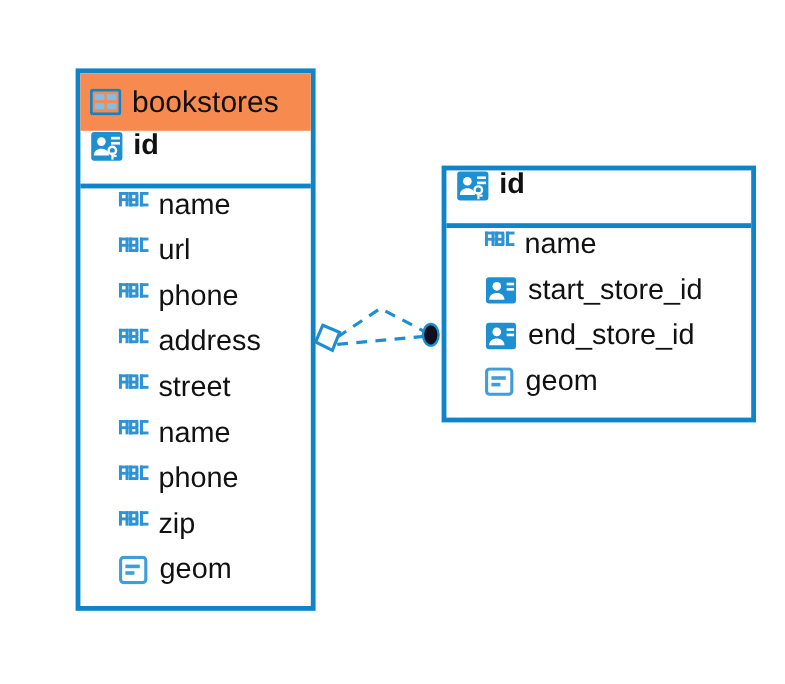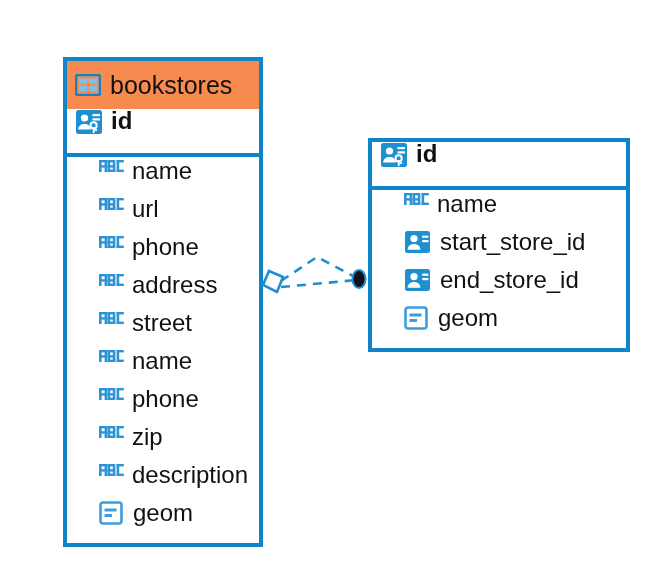--- a/index.html
+++ b/index.html
@@ -288,40 +288,20 @@
             <rect x="13.8" y="3" width="2.6" height="4" fill="#2e93d4"></rect>
             <rect x="13.8" y="8" width="2.6" height="4" fill="#2e93d4"></rect>
             <rect x="17.6" y="1" width="2.6" height="12" fill="#2e93d4"></rect>
             <rect x="17.6" y="1" width="7.2" height="2.4" fill="#2e93d4"></rect>
             <rect x="17.6" y="10.6" width="7.2" height="2.4" fill="#2e93d4"></rect>
           </svg>
         </span>
         <span class="field-label">zip</span>
       </div>
 
-      <div class="field-row">
-        <span class="icon">
-          <svg width="25" height="15" viewBox="0 0 25 15">
-            <rect x="0" y="1" width="2.6" height="12" fill="#2e93d4"></rect>
-            <rect x="5.6" y="1" width="2.6" height="12" fill="#2e93d4"></rect>
-            <rect x="0" y="1" width="8.2" height="2.4" fill="#2e93d4"></rect>
-            <rect x="0" y="6.2" width="8.2" height="2.4" fill="#2e93d4"></rect>
-            <rect x="8.6" y="1" width="2.6" height="12" fill="#2e93d4"></rect>
-            <rect x="8.6" y="1" width="7.6" height="2.4" fill="#2e93d4"></rect>
-            <rect x="8.6" y="6.2" width="7.6" height="2.4" fill="#2e93d4"></rect>
-            <rect x="8.6" y="10.6" width="7.6" height="2.4" fill="#2e93d4"></rect>
-            <rect x="13.8" y="3" width="2.6" height="4" fill="#2e93d4"></rect>
-            <rect x="13.8" y="8" width="2.6" height="4" fill="#2e93d4"></rect>
-            <rect x="17.6" y="1" width="2.6" height="12" fill="#2e93d4"></rect>
-            <rect x="17.6" y="1" width="7.2" height="2.4" fill="#2e93d4"></rect>
-            <rect x="17.6" y="10.6" width="7.2" height="2.4" fill="#2e93d4"></rect>
-          </svg>
-        </span>
-        <span class="field-label">description</span>
-      </div>
 
       <div class="field-row">
         <span class="icon">
           <svg width="26" height="24" viewBox="0 0 26 24">
             <rect x="1.5" y="1.5" width="21" height="21" rx="2.5" fill="none" stroke="#3f9ddb" stroke-width="2.6"></rect>
             <rect x="5.5" y="7.5" width="12" height="3" fill="#3f9ddb"></rect>
             <rect x="5.5" y="13" width="7.5" height="3" fill="#3f9ddb"></rect>
           </svg>
         </span>
         <span class="field-label">geom</span>

